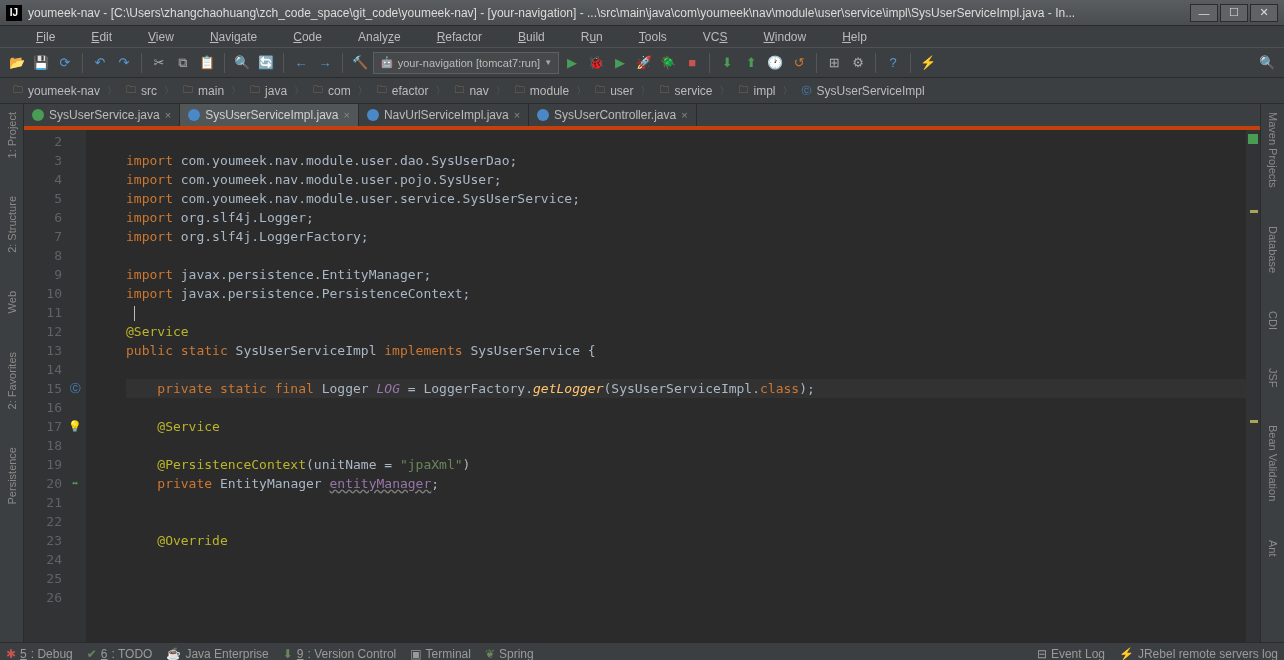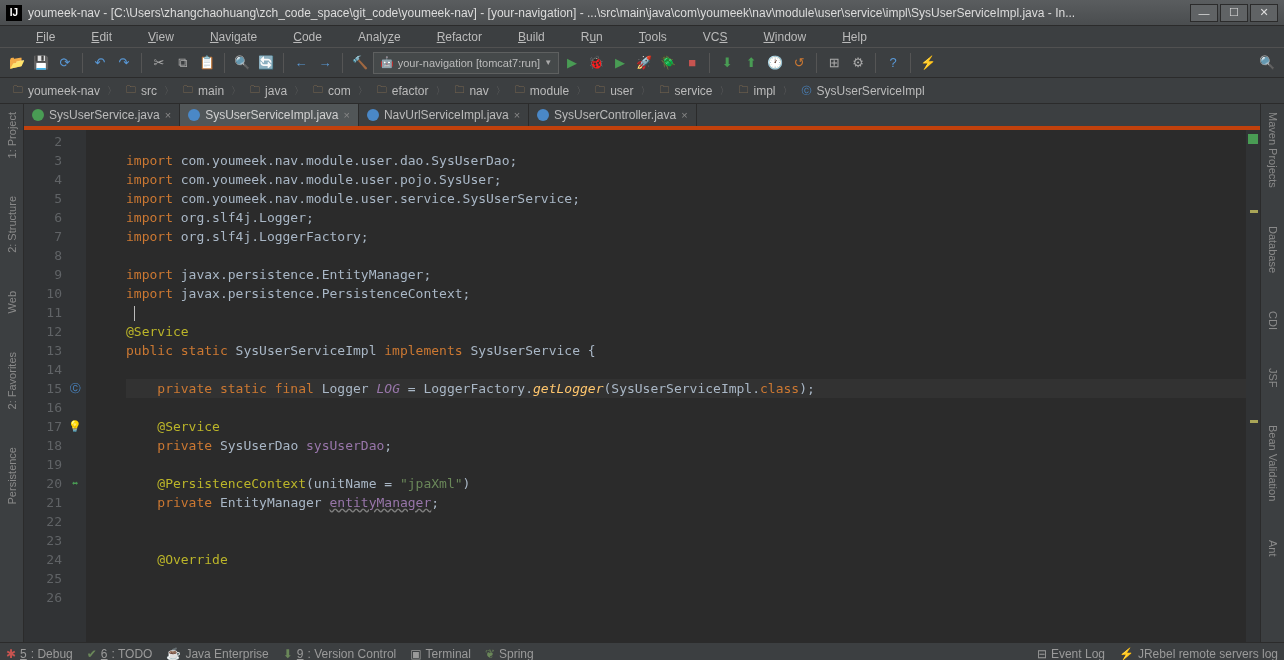--- a/index.html
+++ b/index.html
@@ -457,21 +457,20 @@
 <div class="line"> </div>
 <div class="line"><span class="kw">import</span><span class="cls"> javax.persistence.EntityManager;</span></div>
 <div class="line"><span class="kw">import</span><span class="cls"> javax.persistence.PersistenceContext;</span></div>
 <div class="line"> <span class="caret-blink"></span></div>
 <div class="line"><span class="ann">@Service</span></div>
 <div class="line"><span class="kw">public static </span><span class="cls">SysUserServiceImpl </span><span class="kw">implements </span><span class="cls">SysUserService {</span></div>
 <div class="line"> </div>
 <div class="line hl">    <span class="kw">private static final </span><span class="cls">Logger </span><span class="fld mtd">LOG</span><span class="cls"> = LoggerFactory.</span><span class="mtd">getLogger</span><span class="cls">(SysUserServiceImpl.</span><span class="kw">class</span><span class="cls">);</span></div>
 <div class="line"> </div>
 <div class="line">    <span class="ann">@Service</span></div>
-<div class="line">    <span class="kw">private </span><span class="cls">SysUserDao </span><span class="fld">sysUserDao</span><span class="cls">;</span></div>
 <div class="line"> </div>
 <div class="line">    <span class="ann">@PersistenceContext</span><span class="cls">(unitName = </span><span class="str">"jpaXml"</span><span class="cls">)</span></div>
 <div class="line">    <span class="kw">private </span><span class="cls">EntityManager </span><span class="fld warnu">entityManager</span><span class="cls">;</span></div>
 <div class="line"> </div>
 <div class="line"> </div>
 <div class="line">    <span class="ann">@Override</span></div>
       </div>
       <div class="editor-right-strip">
         <div class="strip-mark green"></div>
         <div class="strip-mark y1"></div>

